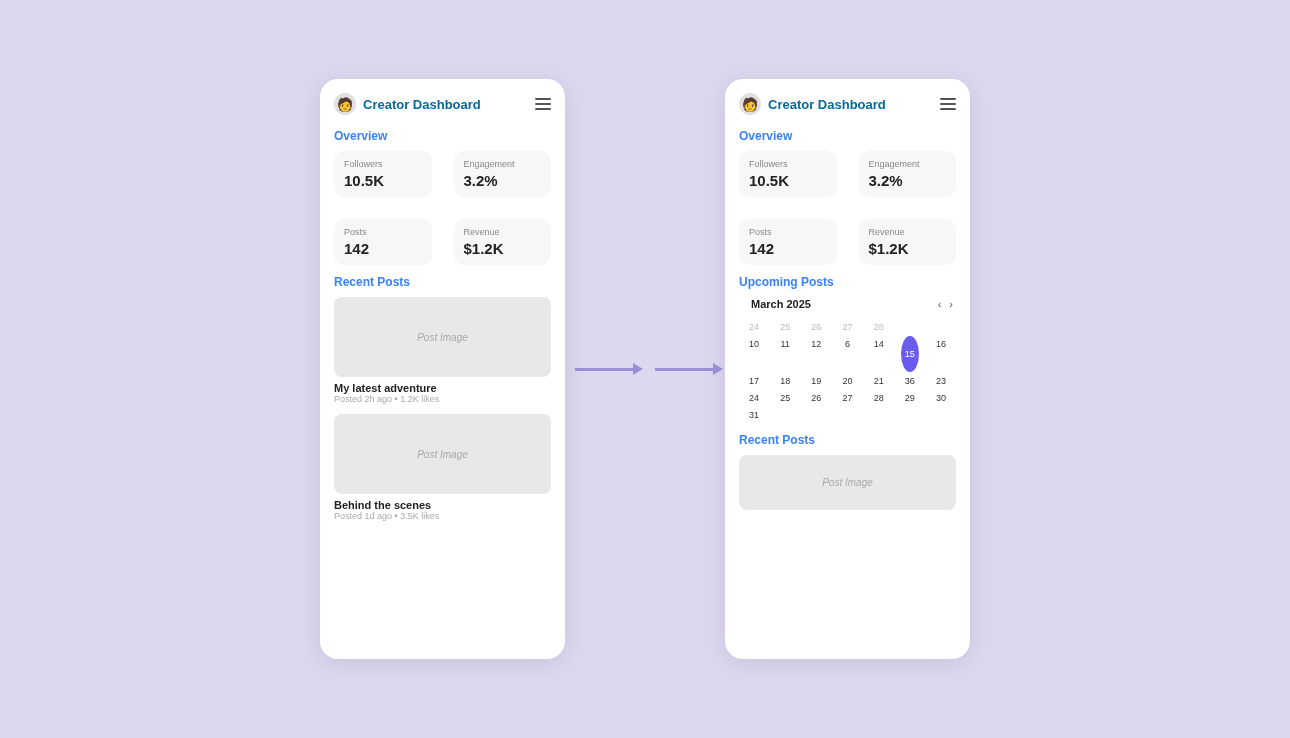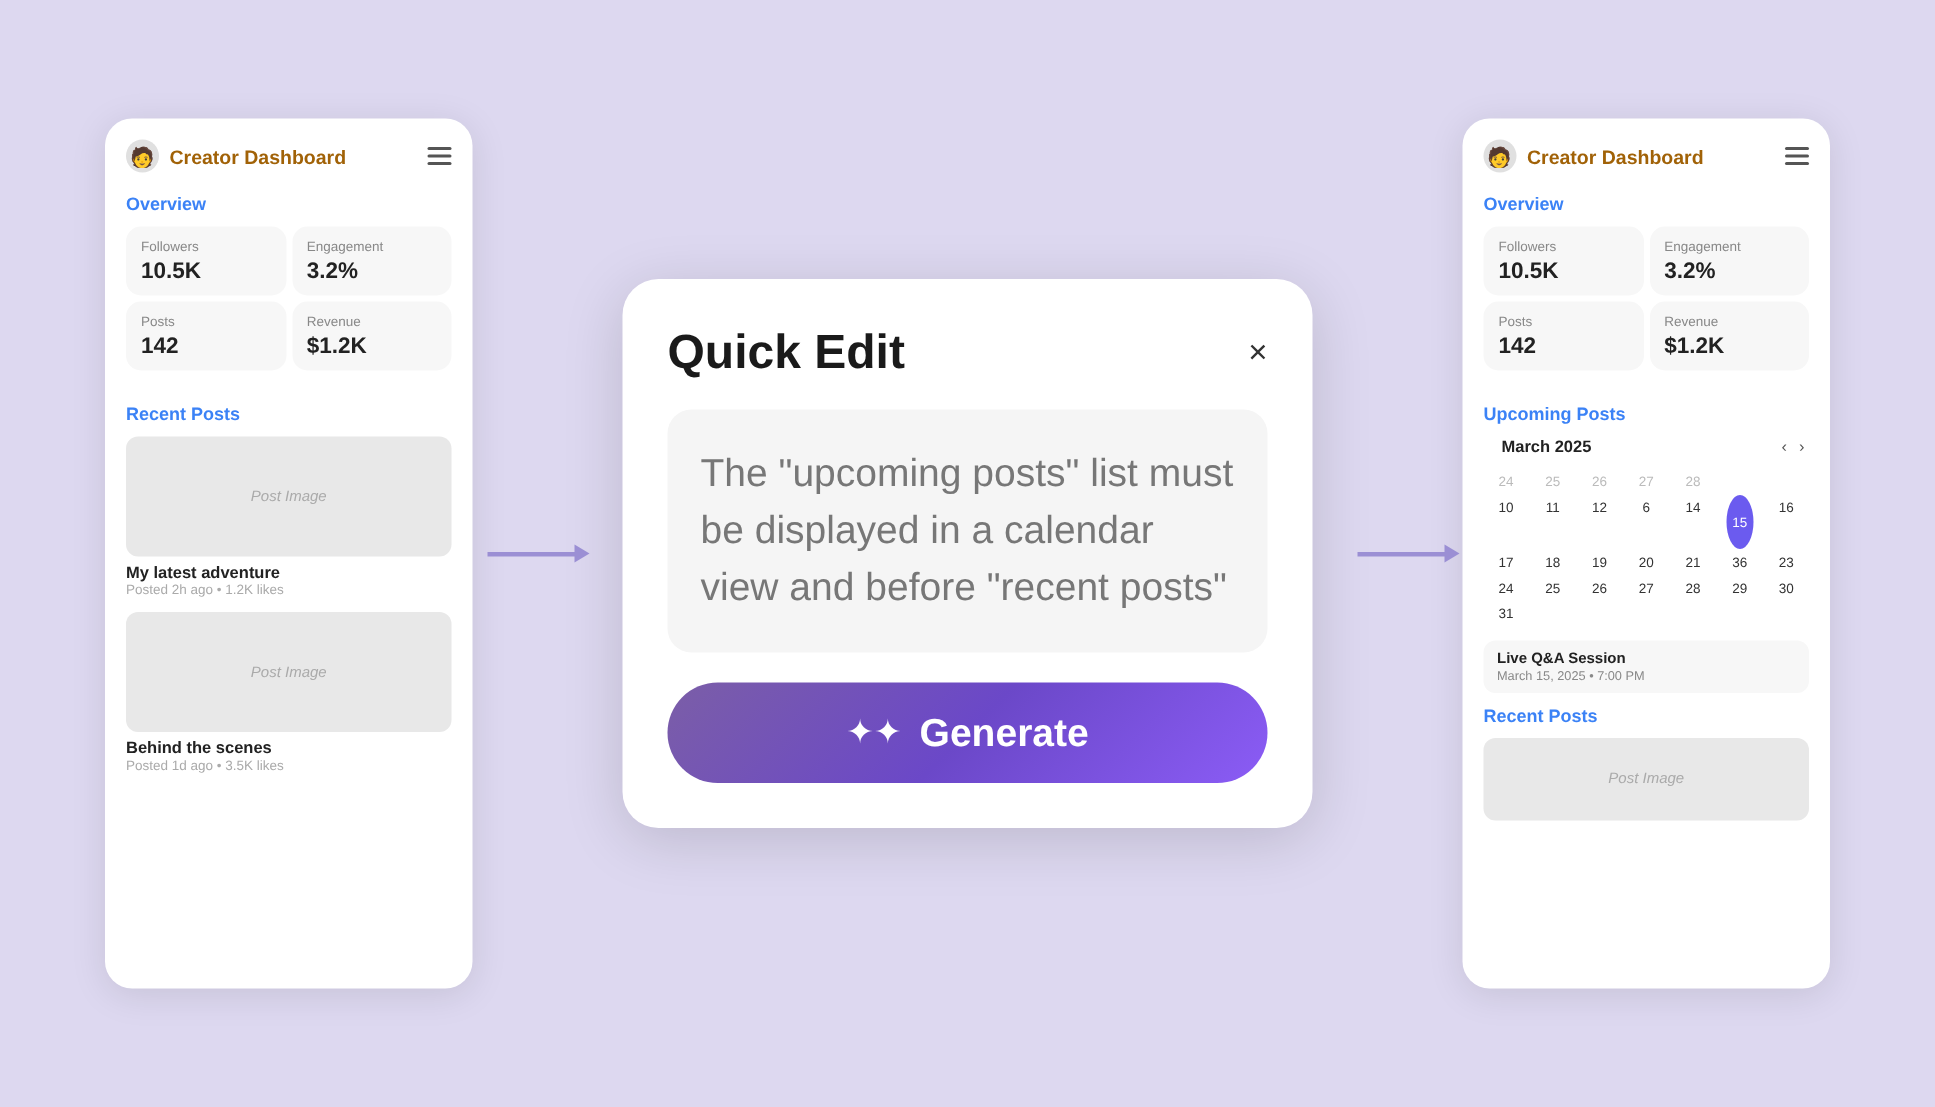--- a/index.html
+++ b/index.html
@@ -56,21 +56,21 @@
       border-radius: 50%;
       display: flex;
       align-items: center;
       justify-content: center;
       font-size: 13px;
     }
 
     .card-title {
       font-size: 13px;
       font-weight: 600;
-      color: #a16207;
+      color: #0369a1;
     }
 
     .hamburger-icon {
       display: flex;
       flex-direction: column;
       gap: 3px;
       cursor: pointer;
     }
 
     .hamburger-icon span {
@@ -84,22 +84,22 @@
     .section-title {
       font-size: 12px;
       font-weight: 700;
       color: #3b82f6;
       margin-bottom: 8px;
     }
 
     .stats-grid {
       display: grid;
       grid-template-columns: 1fr 1fr;
-      gap: 4px;
-      margin-bottom: 22px;
+      gap: 22px;
+      margin-bottom: 10px;
     }
 
     .stat-box {
       background: #f7f7f7;
       border-radius: 10px;
       padding: 8px 10px;
     }
 
     .stat-label {
       font-size: 9px;
@@ -376,33 +376,20 @@
       </div>
       <div class="post-title">Behind the scenes</div>
       <div class="post-meta">Posted 1d ago • 3.5K likes</div>
     </div>
   </div>
 
   <div class="arrow-connector">
     <div class="arrow-line"></div>
   </div>
 
-  <div class="quick-edit-modal">
-    <div class="modal-header">
-      <span class="modal-title">Quick Edit</span>
-      <button class="modal-close">×</button>
-    </div>
-    <div class="modal-text-box">
-      <p class="modal-text">The "upcoming posts" list must be displayed in a calendar view and before "recent posts"</p>
-    </div>
-    <button class="generate-btn">
-      <span class="sparkle-icon">✦✦</span>
-      <span class="generate-btn-text">Generate</span>
-    </button>
-  </div>
 
   <div class="arrow-connector">
     <div class="arrow-line"></div>
   </div>
 
   <div class="dashboard-card">
     <div class="card-header">
       <div class="card-header-left">
         <div class="avatar-icon">🧑</div>
         <span class="card-title">Creator Dashboard</span>
@@ -475,24 +462,20 @@
         <div class="cal-cell active">26</div>
         <div class="cal-cell active">27</div>
         <div class="cal-cell active">28</div>
         <div class="cal-cell active">29</div>
         <div class="cal-cell active">30</div>
 
         <div class="cal-cell active">31</div>
       </div>
     </div>
 
-    <div class="event-card">
-      <div class="event-title">Live Q&amp;A Session</div>
-      <div class="event-meta">March 15, 2025 • 7:00 PM</div>
-    </div>
 
     <div class="section-title">Recent Posts</div>
     <div class="post-item">
       <div class="post-image-box" style="height:55px;">
         <span class="post-image-label">Post Image</span>
       </div>
     </div>
   </div>
 
 </div>

